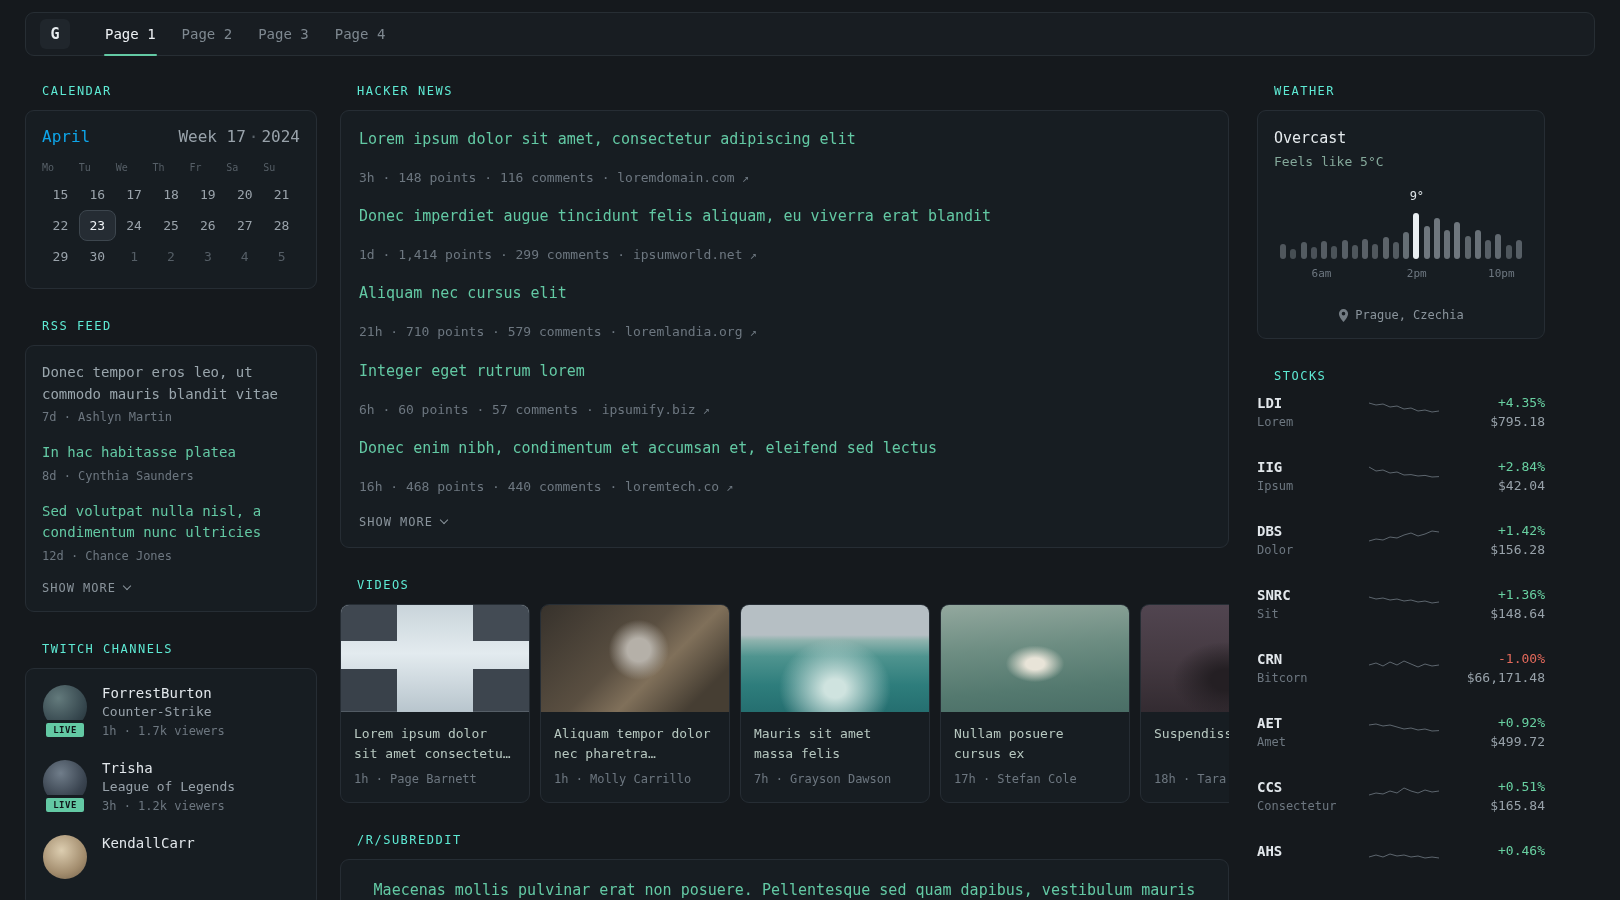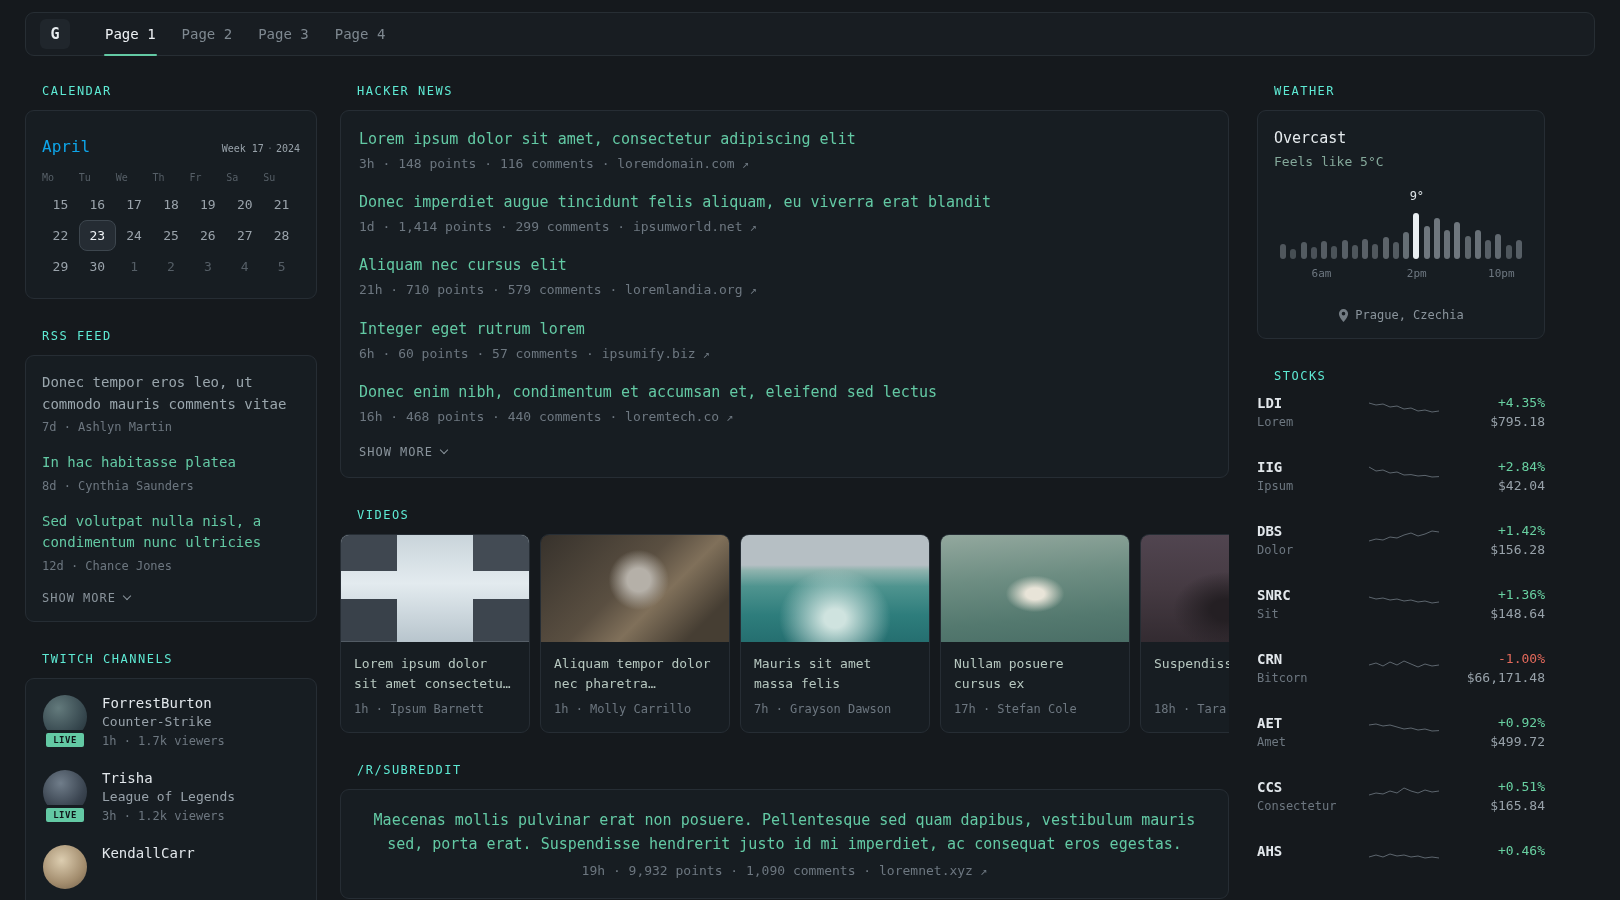--- a/index.html
+++ b/index.html
@@ -30,21 +30,21 @@
   .card{background:#171d22;border:1px solid #262d34;border-radius:9px;}
   .meta{font-size:12px;color:#6d7780;margin-top:4px;line-height:1.4;}
   .domain{cursor:pointer;}
   .domain::after{content:" ↗";font-size:12px;}
   .show-more{font-size:12px;letter-spacing:1px;color:#8a949c;cursor:pointer;display:flex;align-items:center;gap:8px;margin-top:4px;}
   .chev{width:6px;height:6px;border-right:1.5px solid currentColor;border-bottom:1.5px solid currentColor;transform:rotate(45deg);margin-top:-4px;}
   
   .cal{padding:16px;}
   .cal-head{display:flex;justify-content:space-between;align-items:baseline;margin-bottom:10px;}
   .cal-month{font-size:16px;color:#0ea5e9;}
-  .cal-meta{font-size:10px;color:#98a2aa;margin-top:16px;}
+  .cal-meta{font-size:16px;color:#98a2aa;}
   .cal-meta .dot{color:#5a636b;margin:0 3px;}
   .cal-grid{display:grid;grid-template-columns:repeat(7,1fr);}
   .cal-dow-cell{font-size:10px;color:#565f67;text-align:left;padding:6px 0;}
   .cal-day{font-size:13px;color:#9aa3ab;text-align:center;padding:7px 0;border:1px solid transparent;border-radius:8px;}
   .cal-day.sel{color:#eef2f5;background:#252c33;border-color:#3d464e;}
   .cal-day.muted{color:#555e66;}
   
   .feed{padding:16px;}
   .feed-item{margin-bottom:16px;}
   .feed-title{font-size:14px;line-height:1.55;color:var(--accent);cursor:pointer;}
@@ -57,21 +57,21 @@
   .av-forrest{background:radial-gradient(circle at 35% 30%,#637a7c,#35464d 65%,#1f2a30);}
   .av-trisha{background:radial-gradient(circle at 40% 30%,#707d8a,#3a4450 60%,#242b34);}
   .av-kendall{background:radial-gradient(circle at 42% 35%,#dccdb0,#a38d6e 60%,#6e5c46);}
   .live-badge{margin-top:-9px;background:var(--accent);color:#101519;font-size:9px;font-weight:bold;letter-spacing:.5px;padding:2px 7px;border-radius:5px;border:3px solid #171d22;}
   .tw-name{font-size:14px;color:#e2e7eb;}
   .tw-game{font-size:13px;color:#98a2aa;margin-top:3px;}
   
   .hn{padding:18px;}
   .hn-item{margin-bottom:19px;}
   .hn-title{font-size:15px;color:var(--accent);cursor:pointer;line-height:1.4;}
-  .hn-item .meta{font-size:13px;margin-top:5px;}
+  .hn-item .meta{font-size:13px;margin-top:19px;}
   .rd{padding:18px;text-align:center;}
   .rd-title{font-size:15px;line-height:1.6;color:var(--accent);cursor:pointer;}
   .rd-item .meta{font-size:13px;margin-top:6px;}
   
   .vrow{display:flex;gap:10px;overflow:hidden;width:889px;}
   .vcard{width:190px;flex:none;background:#171d22;border:1px solid #262d34;border-radius:9px;overflow:hidden;cursor:pointer;}
   .thumb{height:107px;}
   .th-1{background:
     linear-gradient(#3f4750,#3f4750) 0 0/30% 34% no-repeat,
     linear-gradient(#434b54,#434b54) 100% 0/30% 34% no-repeat,
@@ -167,21 +167,21 @@
             <div class="cal-day muted">5</div>
           </div>
       </div>
     </section>
 
     <section>
       <h2 class="sec-title">RSS FEED</h2>
       <div class="card feed">
         <div id="rss-list">
             <div class="feed-item">
-              <div class="feed-title visited">Donec tempor eros leo, ut commodo mauris comments vitae</div>
+              <div class="feed-title visited">Donec tempor eros leo, ut commodo mauris blandit vitae</div>
               <div class="meta">7d · Ashlyn Martin</div>
             </div>
             <div class="feed-item">
               <div class="feed-title">In hac habitasse platea</div>
               <div class="meta">8d · Cynthia Saunders</div>
             </div>
             <div class="feed-item">
               <div class="feed-title">Sed volutpat nulla nisl, a condimentum nunc ultricies</div>
               <div class="meta">12d · Chance Jones</div>
             </div>
@@ -265,21 +265,21 @@
       </div>
     </section>
 
     <section>
       <h2 class="sec-title">VIDEOS</h2>
       <div class="vrow" id="video-list">
           <div class="vcard">
             <div class="thumb th-1"></div>
             <div class="vbody">
               <div class="vtitle">Lorem ipsum dolor sit amet consectetu…</div>
-              <div class="meta">1h · Ipsum Barnett</div>
+              <div class="meta">1h · Page Barnett</div>
             </div>
           </div>
           <div class="vcard">
             <div class="thumb th-2"></div>
             <div class="vbody">
               <div class="vtitle">Aliquam tempor dolor nec pharetra…</div>
               <div class="meta">1h · Molly Carrillo</div>
             </div>
           </div>
           <div class="vcard">

